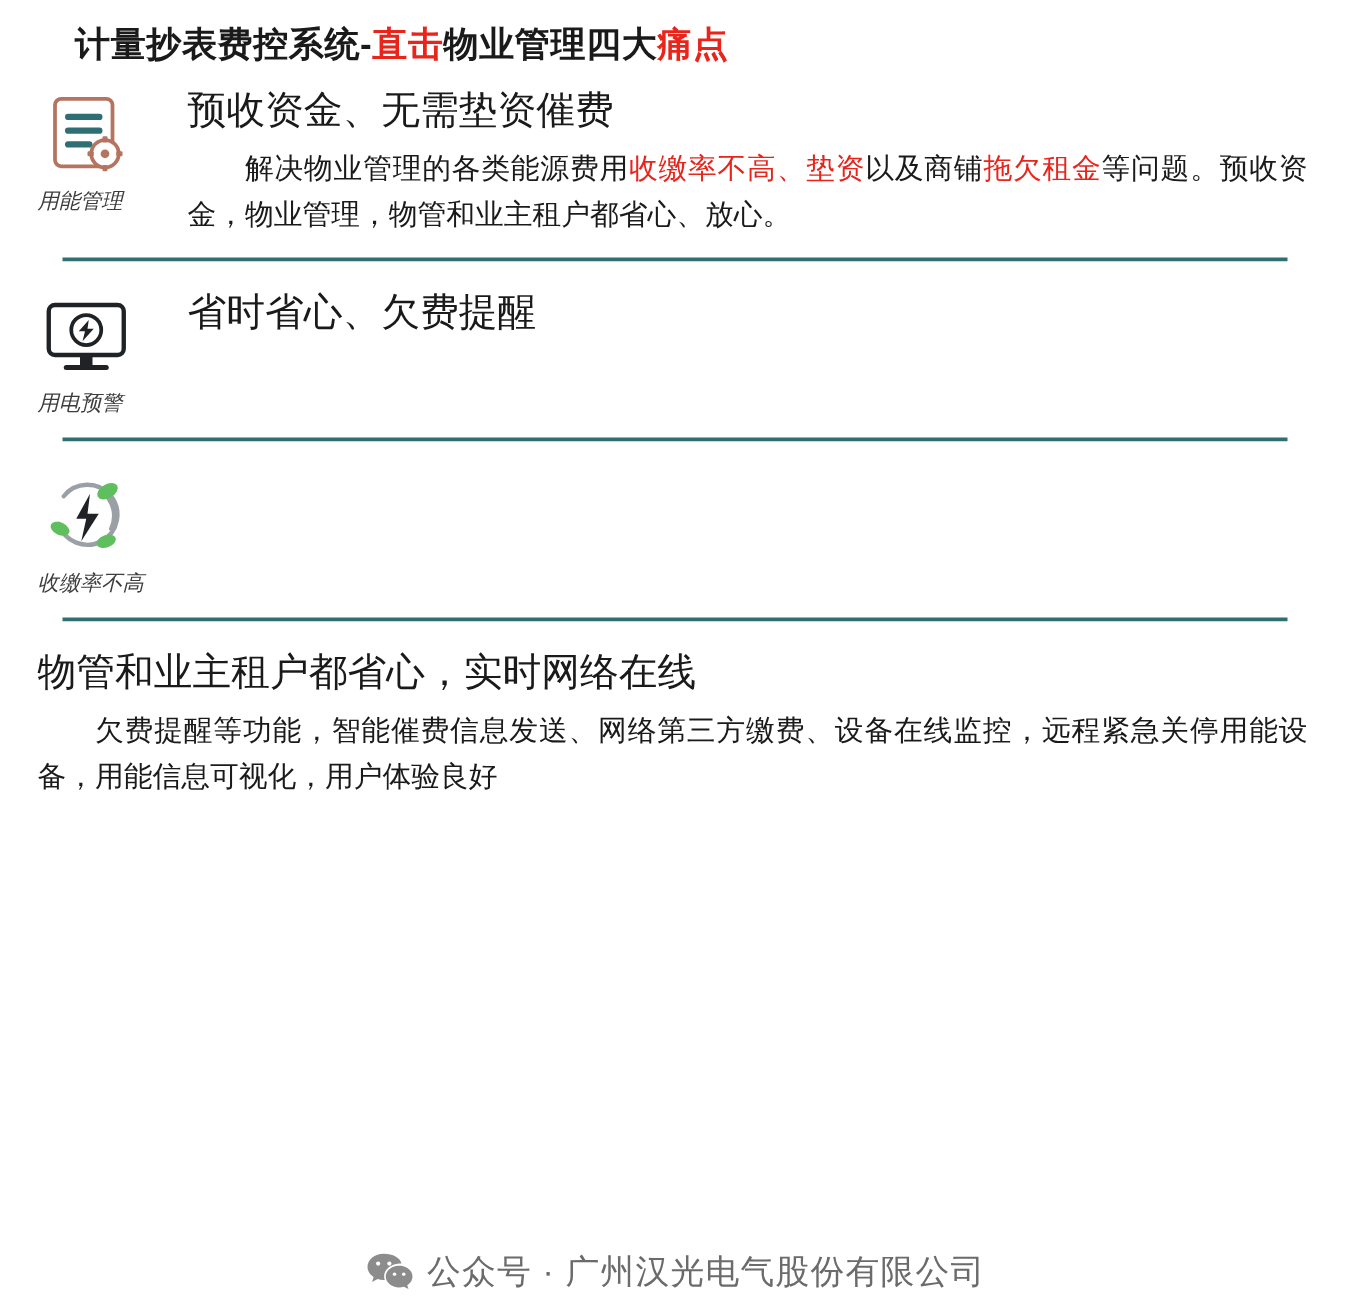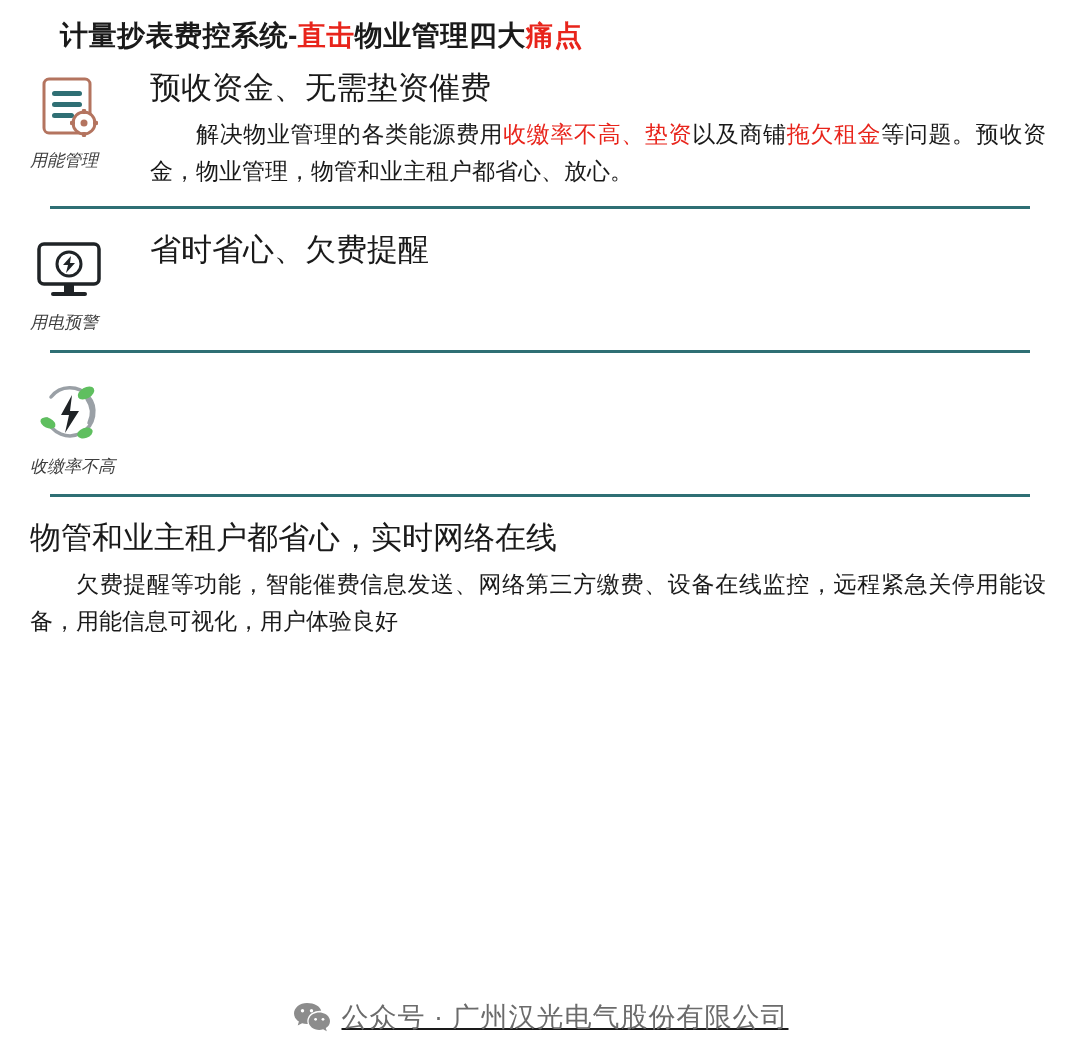--- a/index.html
+++ b/index.html
@@ -90,21 +90,20 @@
   
   .footer {
     position: absolute;
     left: 0;
     right: 0;
     bottom: 18px;
     display: flex;
     align-items: center;
     justify-content: center;
     gap: 10px;
-    text-decoration: underline;
   }
   .footer-text {
     font-size: 27px;
     color: #6b6b6b;
     letter-spacing: 1px;
   }
   .wechat-icon {
     display: inline-flex;
     align-items: center;
   }

